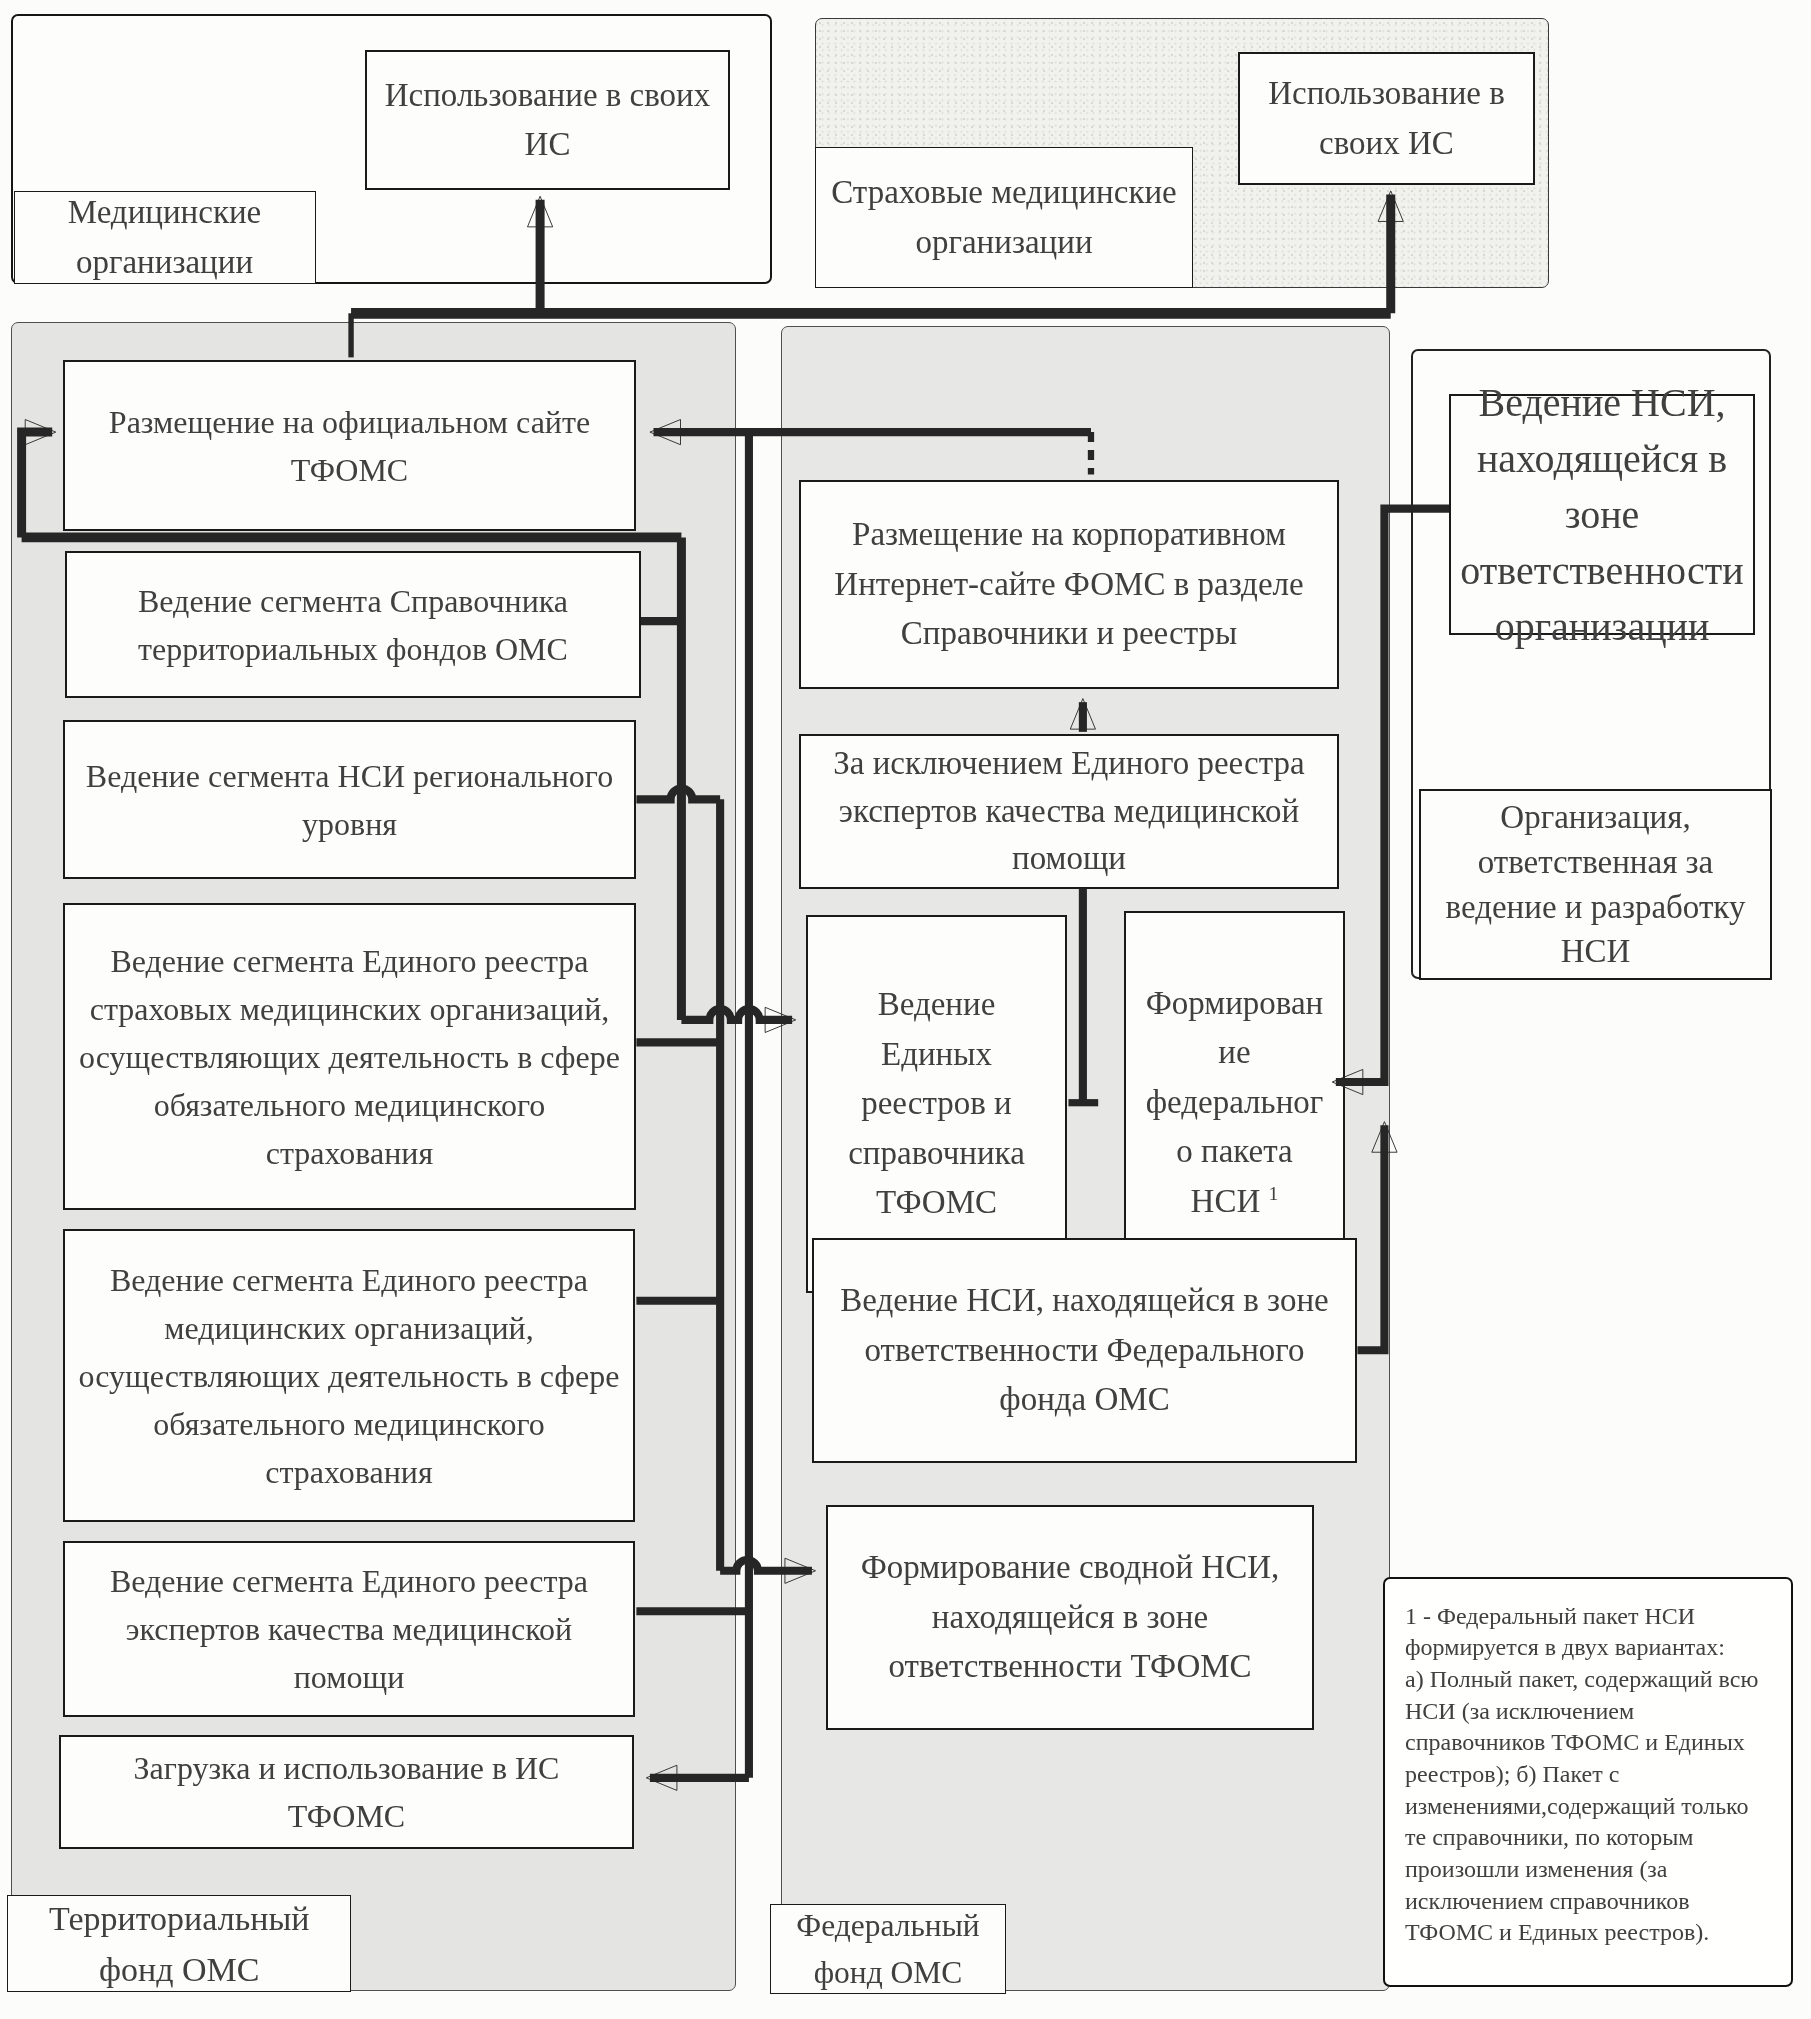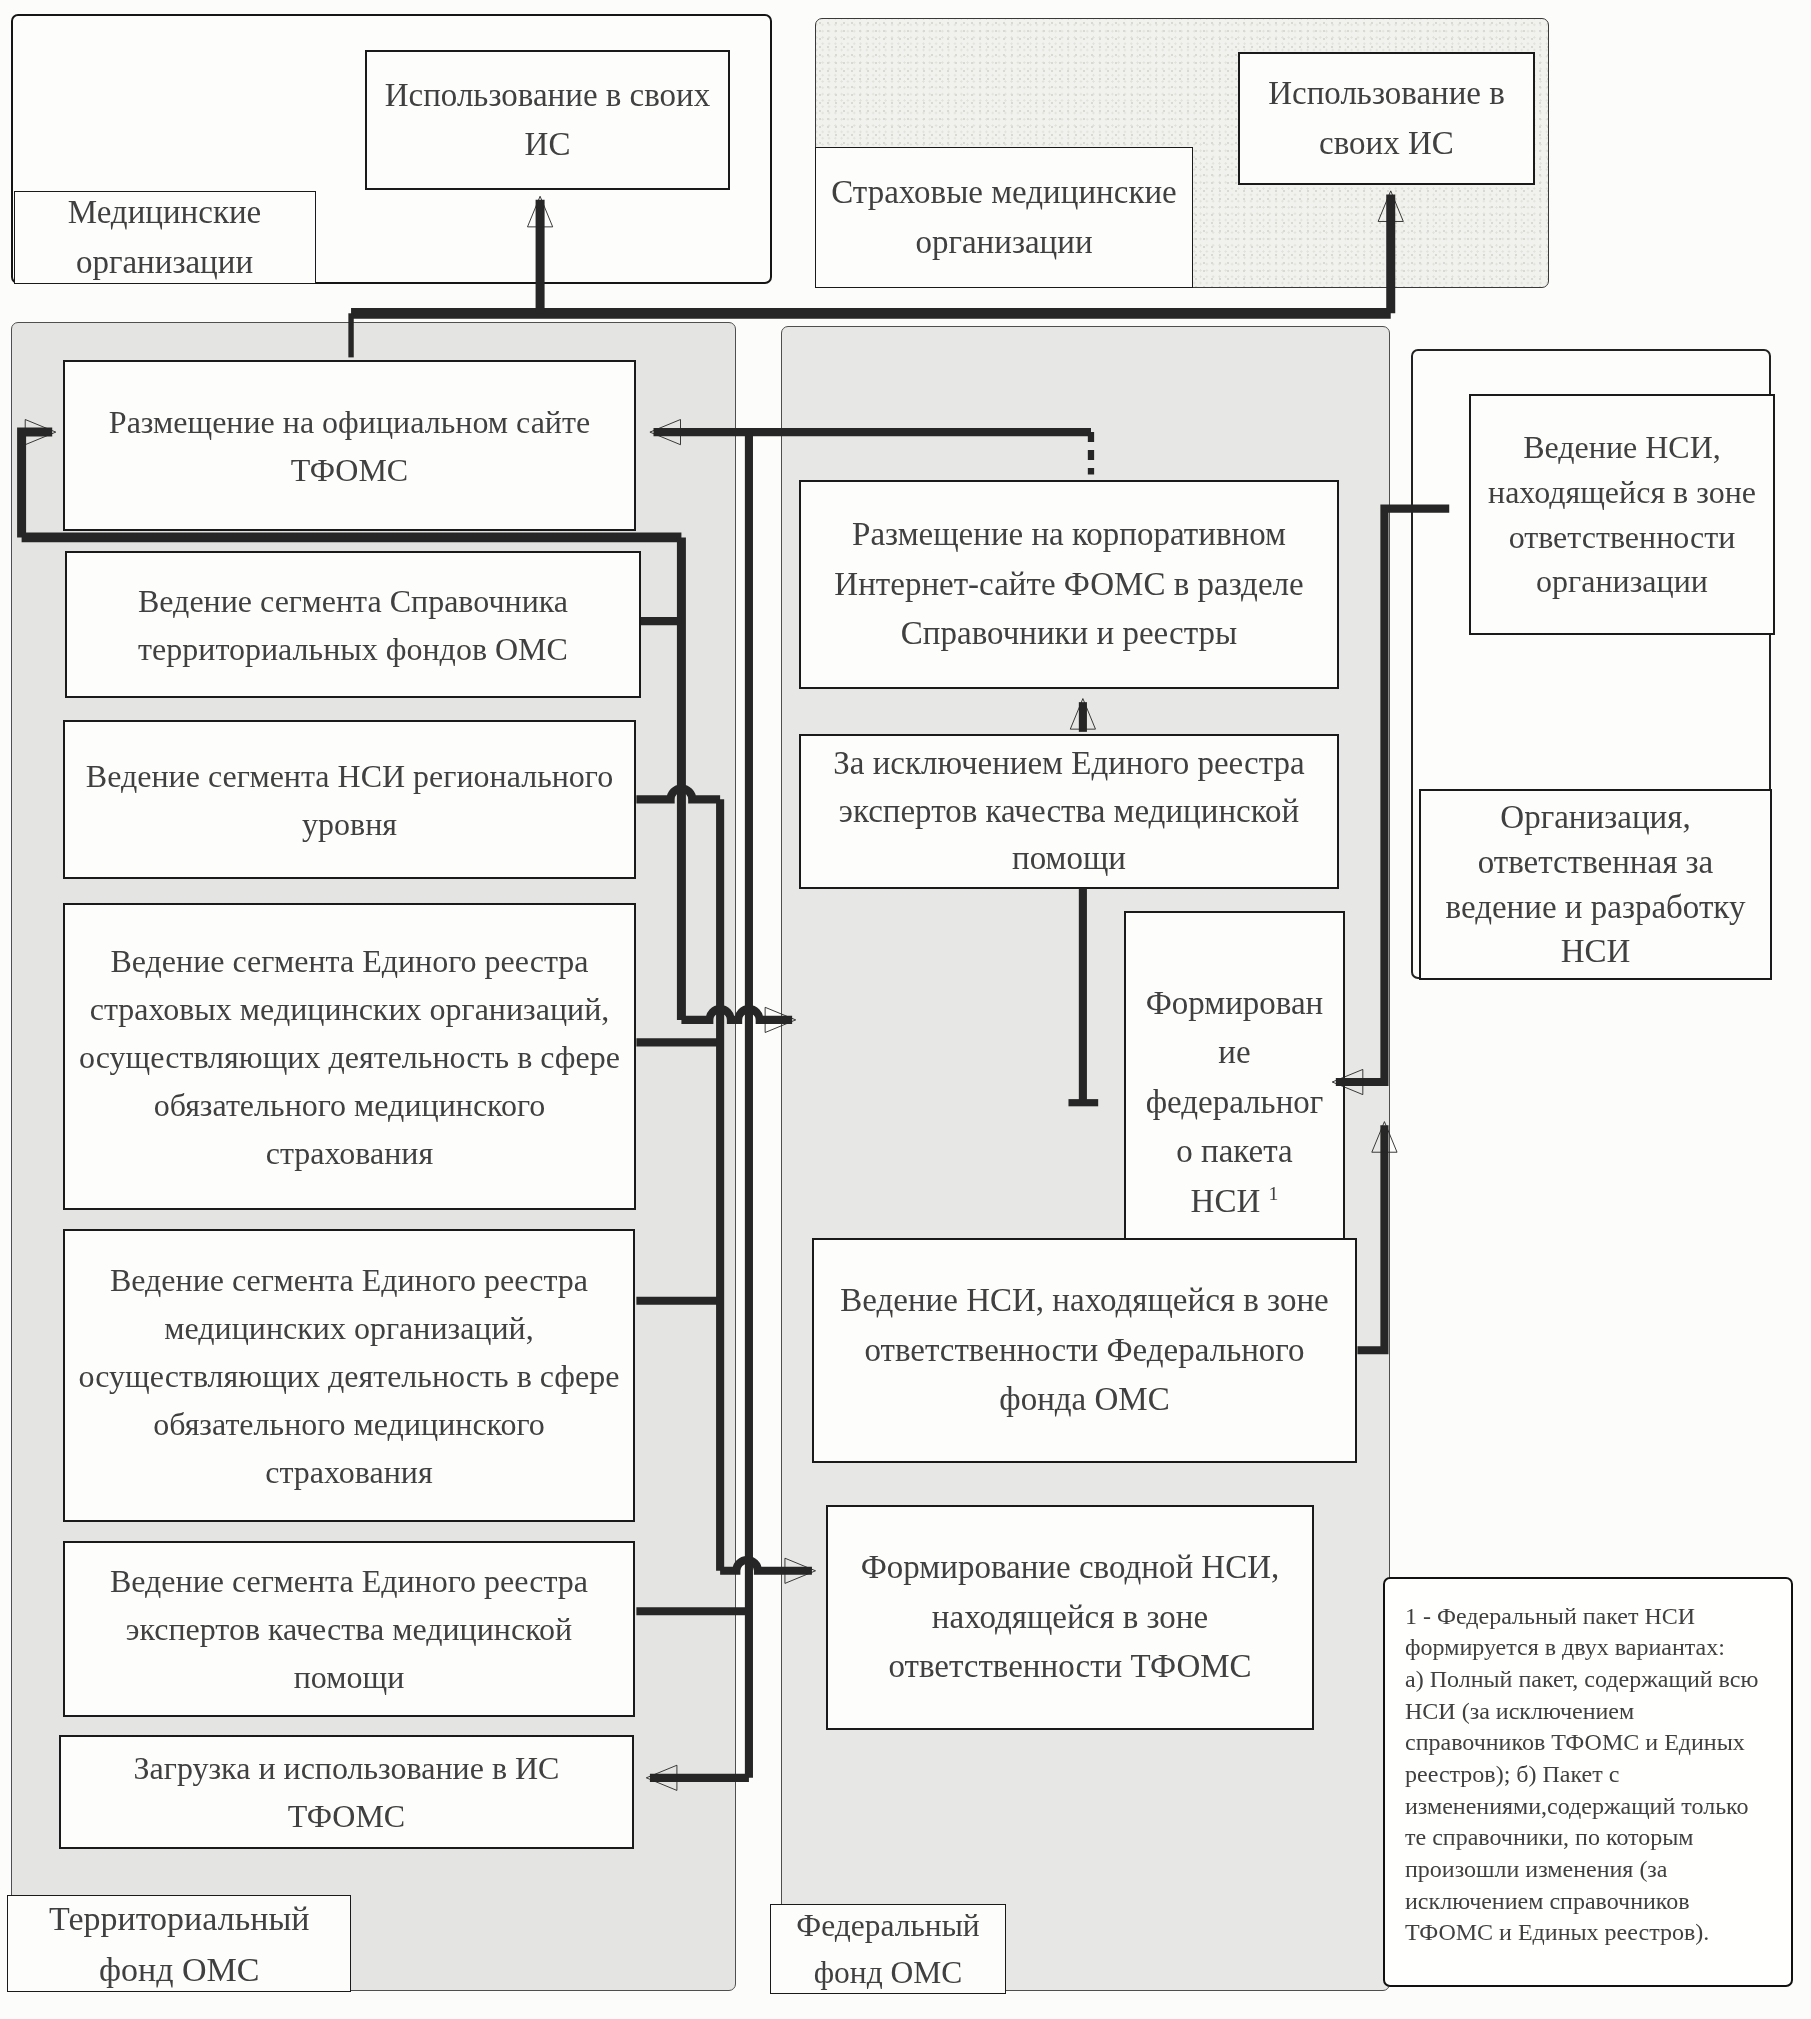--- a/index.html
+++ b/index.html
@@ -39,21 +39,21 @@
 
   #b-m1{left:799px; top:480px; width:540px;height:209px;font-size:33px;}
   #b-m2{left:799px; top:734px; width:540px;height:155px;font-size:33px;line-height:1.45;}
   #b-m3{left:806px; top:915px;width:261px;height:378px;font-size:33px;}
   #b-m4{left:1124px;top:911px;width:221px;height:383px;font-size:33px;overflow-wrap:break-word;}
   #b-m4 .wrap{display:block;width:100%;overflow-wrap:break-word;}
   #b-m5{left:812px; top:1238px;width:545px;height:225px;font-size:33px;}
   #b-m6{left:826px; top:1505px;width:488px;height:225px;font-size:33px;}
   #b-fed{left:770px;top:1904px;width:236px;height:90px;font-size:31.5px;}
 
-  #b-r1{left:1449px;top:394px;width:306px;height:241px;font-size:32px;line-height:1.4;margin-left:20px;}
+  #b-r1{left:1449px;top:394px;width:306px;height:241px;font-size:40px;line-height:1.4;}
   #b-r2{left:1419px;top:789px;width:353px;height:191px;font-size:33px;line-height:1.35;}
 
   sup{font-size:0.6em;}
   #lines{position:absolute;left:0;top:0;width:1812px;height:2020px;pointer-events:none;}
   #lines path{stroke:#262626;fill:none;}
 </style>
 </head>
 <body>
 
 <div id="canvas">
@@ -73,20 +73,21 @@
   <div class="box" id="b-l2">Ведение сегмента Справочника территориальных фондов ОМС</div>
   <div class="box" id="b-l3">Ведение сегмента   НСИ регионального  уровня</div>
   <div class="box" id="b-l4">Ведение сегмента Единого реестра страховых медицинских организаций, осуществляющих деятельность в сфере обязательного медицинского страхования</div>
   <div class="box" id="b-l5">Ведение сегмента Единого реестра   медицинских организаций, осуществляющих деятельность в сфере обязательного медицинского страхования</div>
   <div class="box" id="b-l6">Ведение сегмента  Единого реестра   экспертов качества медицинской помощи</div>
   <div class="box" id="b-l7">Загрузка и использование в ИС ТФОМС</div>
   <div class="box lbl" id="b-terr">Территориальный фонд ОМС</div>
 
   <div class="box" id="b-m1">Размещение на корпоративном Интернет-сайте ФОМС в разделе Справочники и реестры</div>
   <div class="box" id="b-m2">За исключением Единого реестра экспертов   качества медицинской помощи</div>
+  <div class="box" id="b-m3">Ведение Единых реестров и справочника ТФОМС</div>
   <div class="box" id="b-m4">
     <span class="wrap"><span>Формирование федерального пакета НСИ</span>&nbsp;<sup>1</sup></span>
   </div>
   <div class="box" id="b-m5">Ведение НСИ, находящейся в зоне  ответственности Федерального фонда ОМС</div>
   <div class="box" id="b-m6">Формирование сводной НСИ, находящейся в зоне ответственности ТФОМС</div>
   <div class="box lbl" id="b-fed">Федеральный фонд ОМС</div>
 
   <div class="box" id="b-r1">Ведение НСИ, находящейся в зоне ответственности организации</div>
   <div class="box" id="b-r2">Организация, ответственная за ведение и разработку НСИ</div>
 

